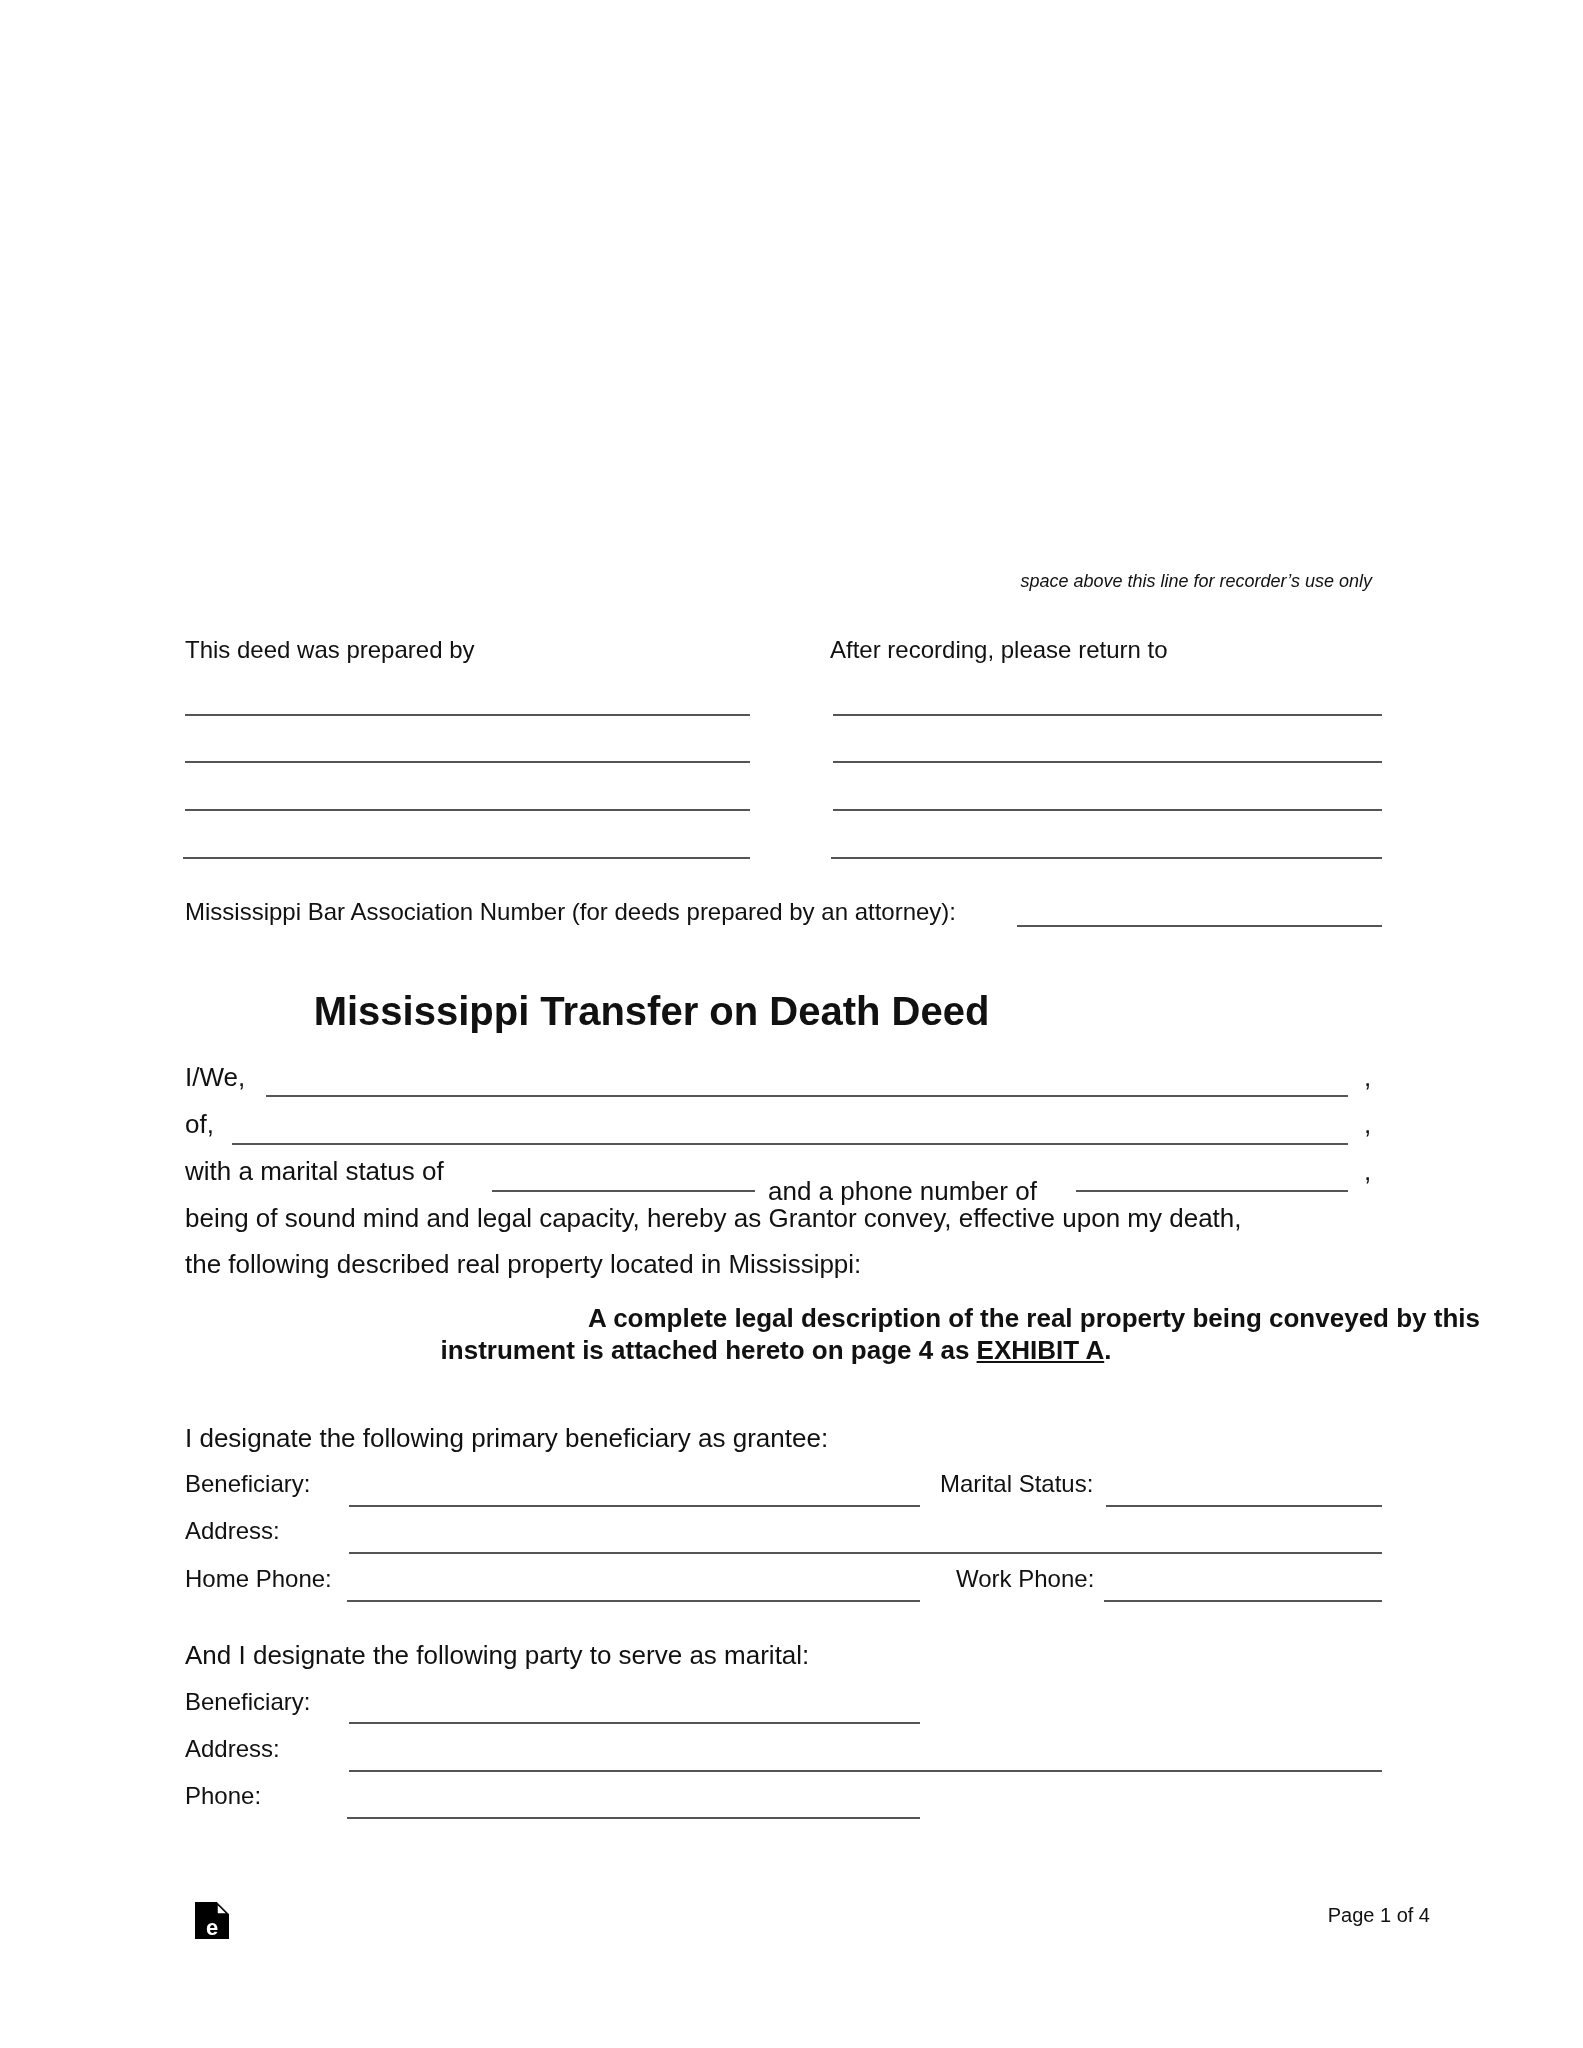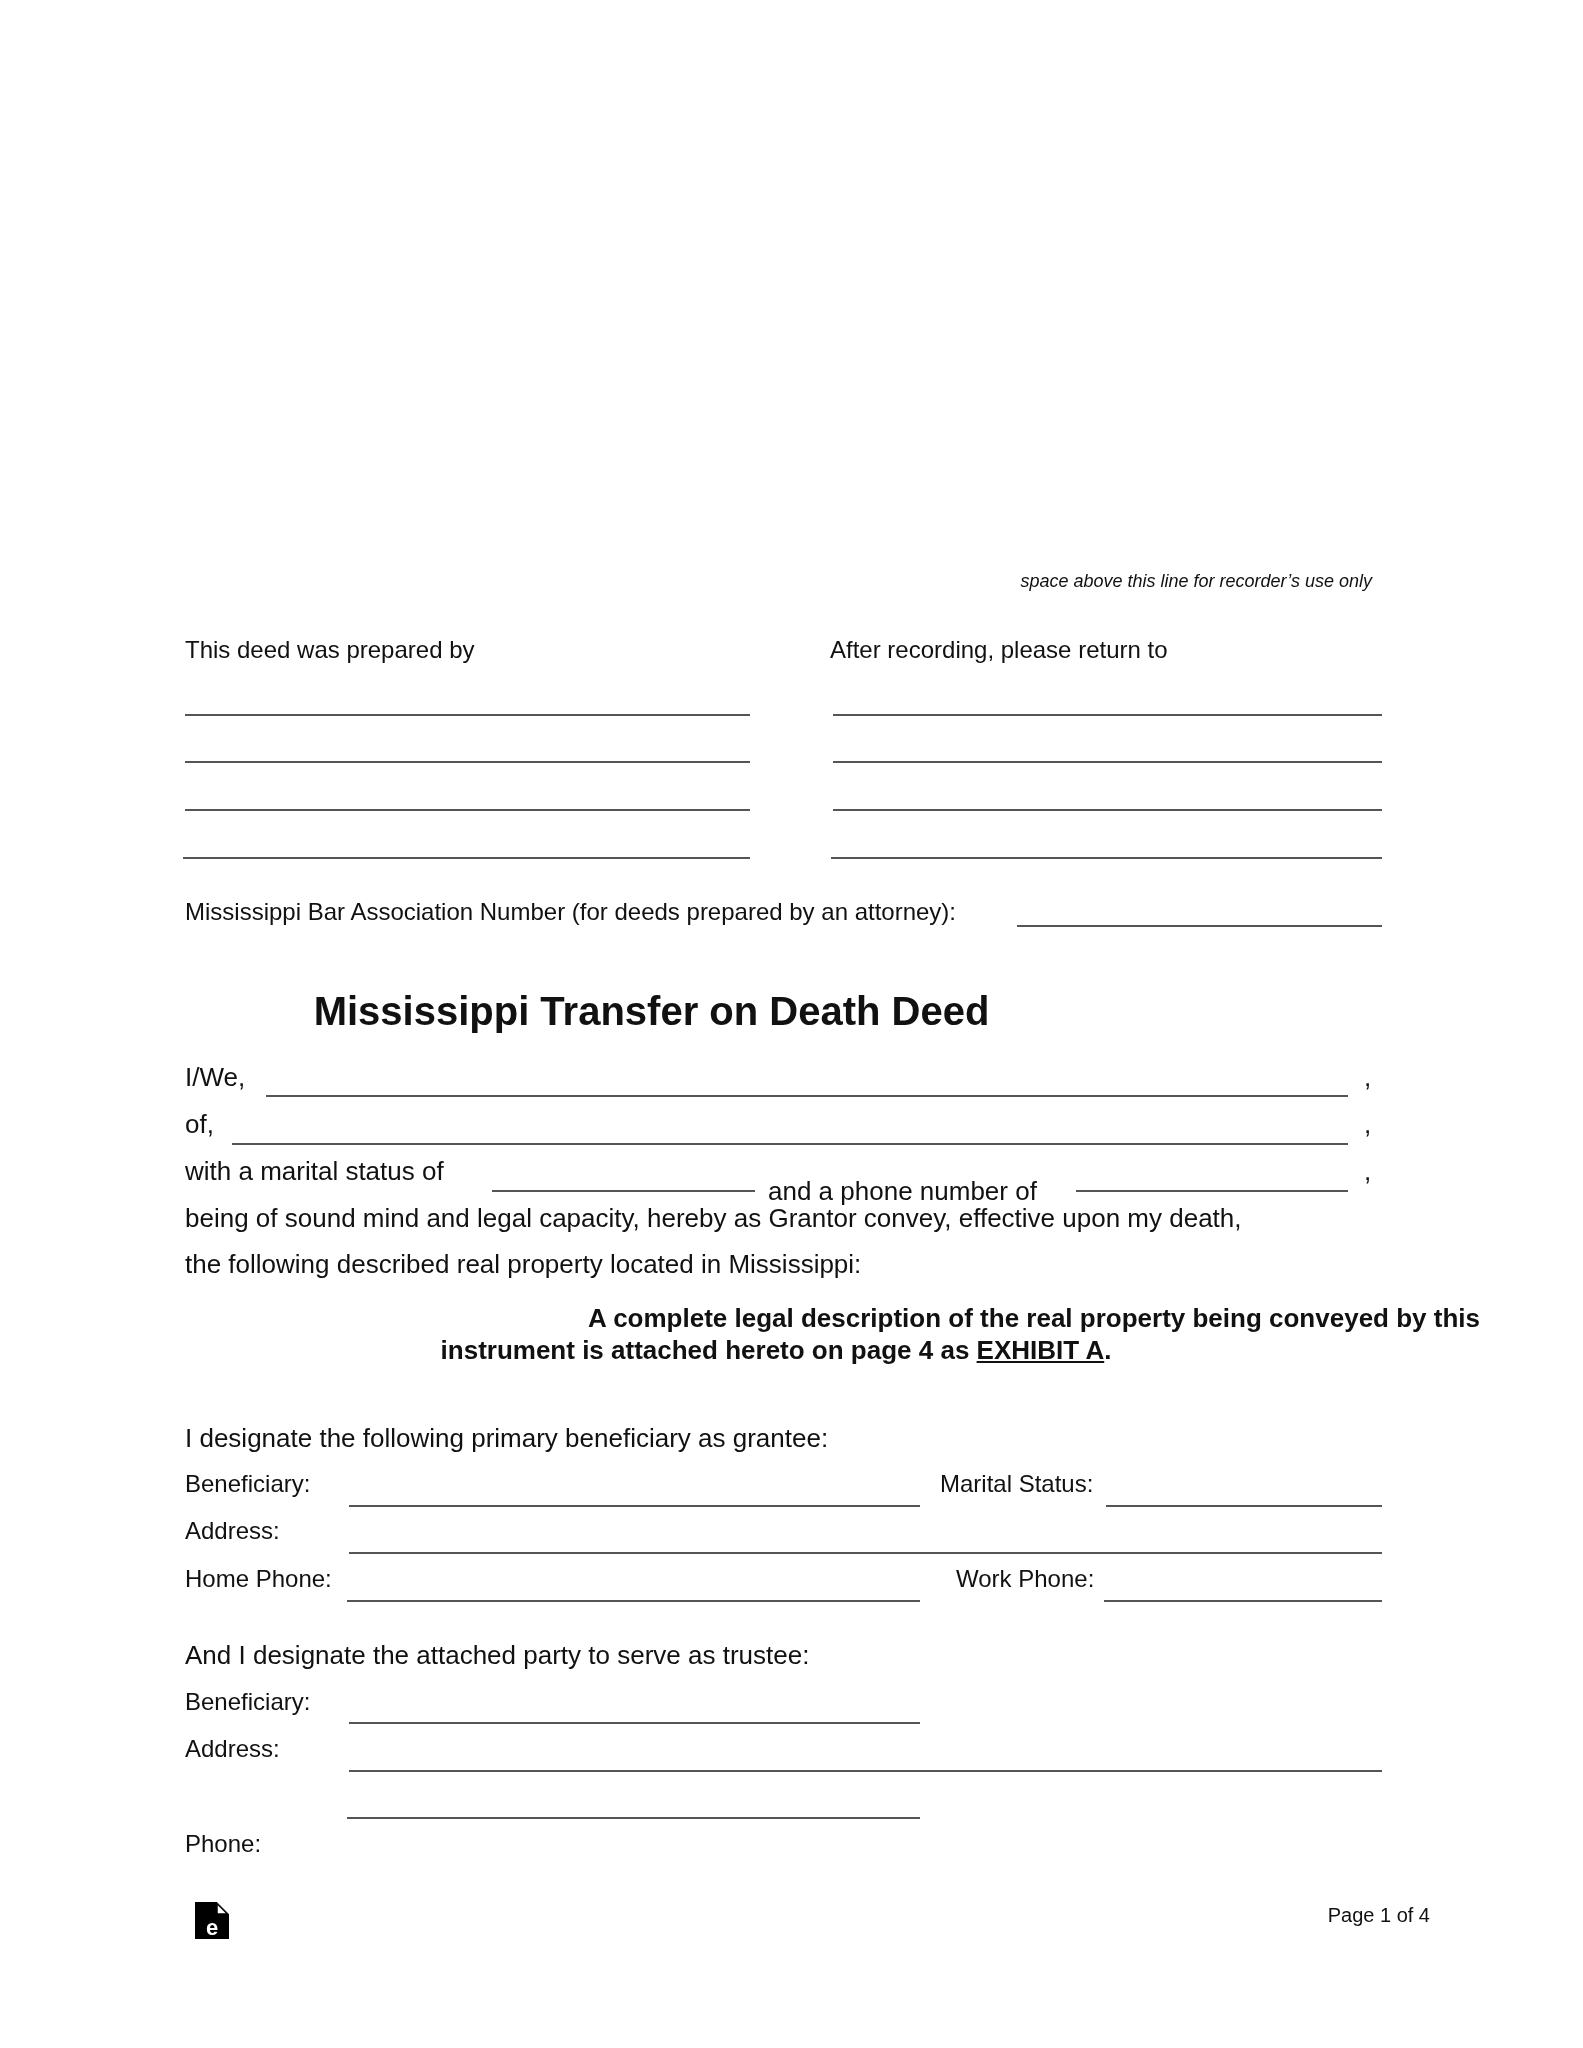--- a/index.html
+++ b/index.html
@@ -69,29 +69,29 @@
 <div class="line" style="left:1106px; width:276px; top:1505px;"></div>
 
 <div class="abs t24" style="left:185px; top:1517px;">Address:</div>
 <div class="line" style="left:349px; width:1033px; top:1552px;"></div>
 
 <div class="abs t24" style="left:185px; top:1565px;">Home Phone:</div>
 <div class="line" style="left:347px; width:573px; top:1600px;"></div>
 <div class="abs t24" style="left:956px; top:1565px;">Work Phone:</div>
 <div class="line" style="left:1104px; width:278px; top:1600px;"></div>
 
-<div class="abs t26" style="left:185px; top:1640px;">And I designate the attached party to serve as trustee:</div>
+<div class="abs t26" style="left:185px; top:1640px;">And I designate the following party to serve as marital:</div>
 
 <div class="abs t24" style="left:185px; top:1688px;">Beneficiary:</div>
 <div class="line" style="left:349px; width:571px; top:1722px;"></div>
 
 <div class="abs t24" style="left:185px; top:1735px;">Address:</div>
 <div class="line" style="left:349px; width:1033px; top:1770px;"></div>
 
-<div class="abs t24" style="left:185px; top:1782px;margin-top:48px;">Phone:</div>
+<div class="abs t24" style="left:185px; top:1782px;">Phone:</div>
 <div class="line" style="left:347px; width:573px; top:1817px;"></div>
 
 <svg class="logo" viewBox="0 0 34 37">
   <path d="M0 0 H22 L34 12 V37 H0 Z" fill="#000"></path>
   <path d="M22 0 V12 H34 Z" fill="#fff"></path>
   <path d="M22 1.5 L32.5 12 H22 Z" fill="#fff" stroke="#000" stroke-width="1.5"></path>
   <text x="17" y="33" text-anchor="middle" font-family="Liberation Sans, sans-serif" font-weight="bold" font-size="22" fill="#fff">e</text>
 </svg>
 <div class="abs pagenum">Page 1 of 4</div>
 

